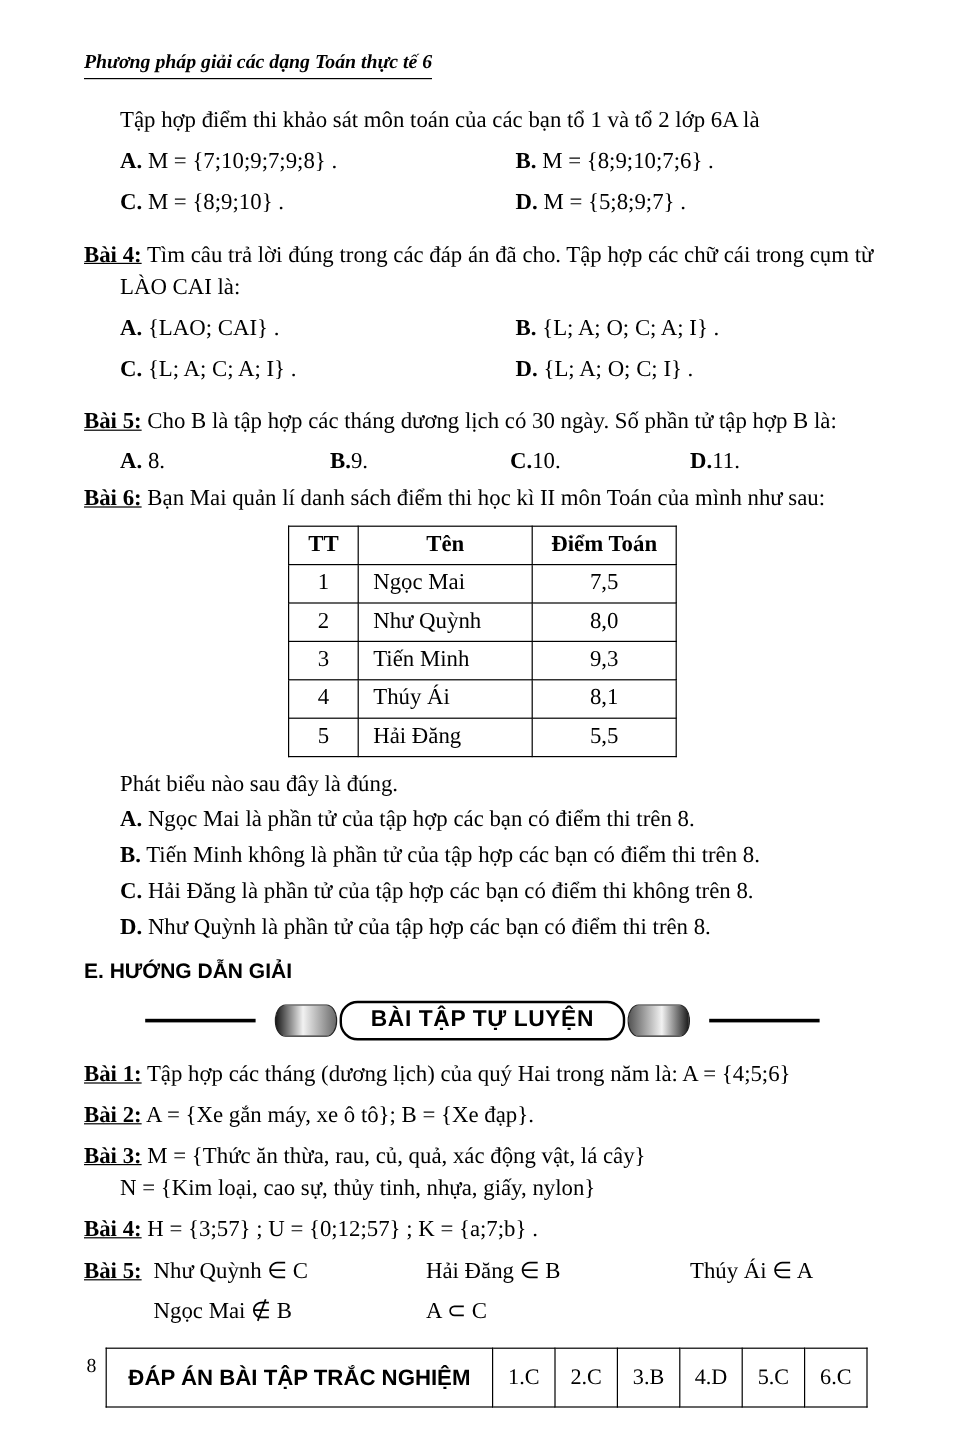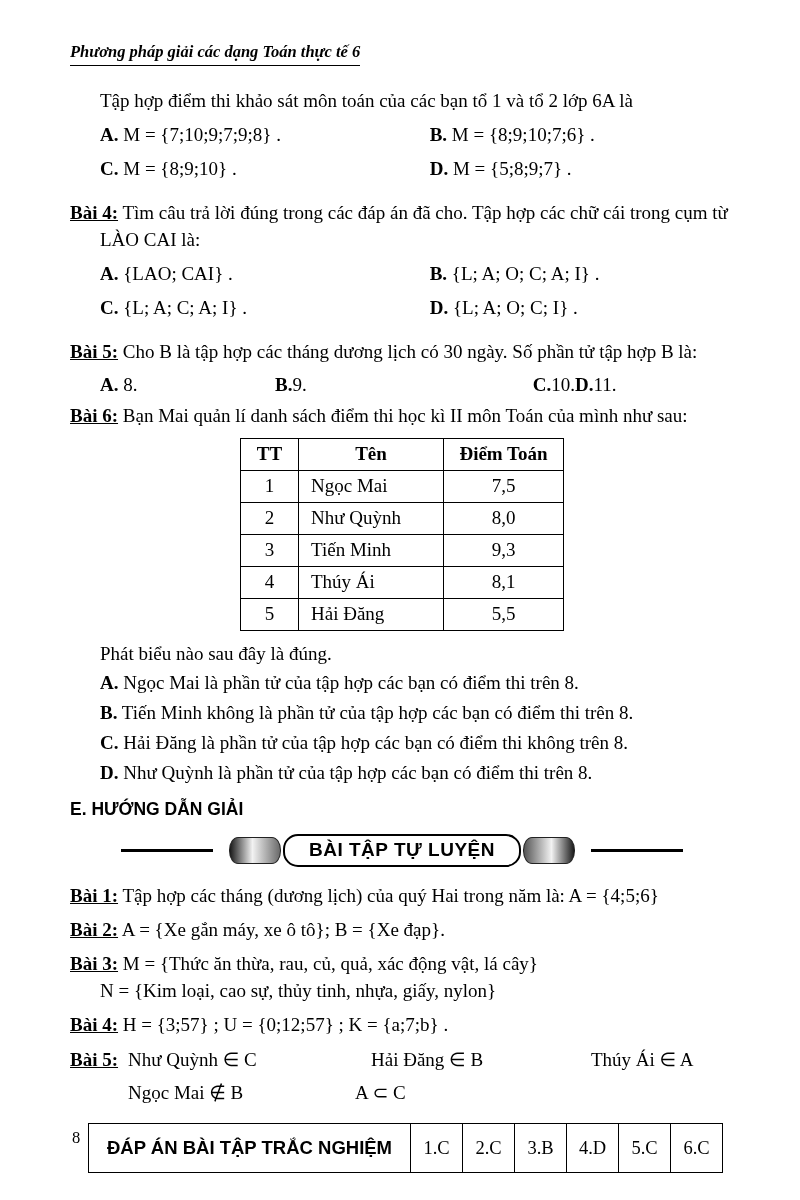--- a/index.html
+++ b/index.html
@@ -16,21 +16,21 @@
   .content { font-size:19px; line-height:1.42; margin-top:22px; }
   .indent { padding-left:30px; }
   .hang { padding-left:30px; text-indent:-30px; margin-top:17px; }
   .blabel { font-weight:bold; text-decoration:underline; }
   .opt-row { display:flex; padding-left:30px; margin:7px 0 7px 0; }
   .opt2 { width:52%; }
   .opt2:last-child { width:48%; }
   .optline { padding-left:30px; margin-top:3px; }
   .opt-label { font-weight:bold; }
   .q5opts { display:flex; padding-left:30px; margin:6px 0 4px 0; }
-  .q5opts .o1 { width:175px; } .q5opts .o2 { width:150px; } .q5opts .o3 { width:150px;text-align:right; }
+  .q5opts .o1 { width:175px; } .q5opts .o2 { width:150px; } .q5opts .o3 { width:150px; }
 
   table.score-table {
     border-collapse:collapse; margin:8px auto 10px auto;
   }
   table.score-table th, table.score-table td {
     border:1.6px solid #000; font-size:19px; padding:2px 12px; height:30px;
   }
   table.score-table th { font-weight:bold; text-align:center; }
   td.c { text-align:center; min-width:58px; }
   td.name { min-width:145px; text-align:left; padding-left:14px; }
@@ -51,21 +51,21 @@
   .banner .pill {
     border:2.2px solid #000; border-radius:15px; padding:1px 24px; margin:0 -14px;
     background:#fff; z-index:1;
     font-family:"Liberation Sans", sans-serif; font-weight:bold; font-size:19px;
     letter-spacing:0.5px;
   }
   .sol { margin-top:7px; }
   .b5grid { display:flex; margin-top:8px; }
   .b5grid .cell0 { width:58px; }
   .b5grid .cell1 { width:227px; }
-  .b5grid .cell2 { width:220px;margin-left:16px; }
+  .b5grid .cell2 { width:220px; }
   .b5row2 { display:flex; margin-top:6px; }
   .b5row2 .cell0 { width:58px; }
   .b5row2 .cell1 { width:227px; padding-left:0px; }
   .b5row2 .cell2 { width:220px; }
 
   table.answer-table { border-collapse:collapse; margin:16px auto 0 18px; }
   table.answer-table td { border:1.8px solid #000; height:34px; font-size:18.5px; text-align:center; }
   td.ans-title {
     font-family:"Liberation Sans", sans-serif; font-weight:bold; font-size:16.5px;
     width:322px; padding:11px 14px;

